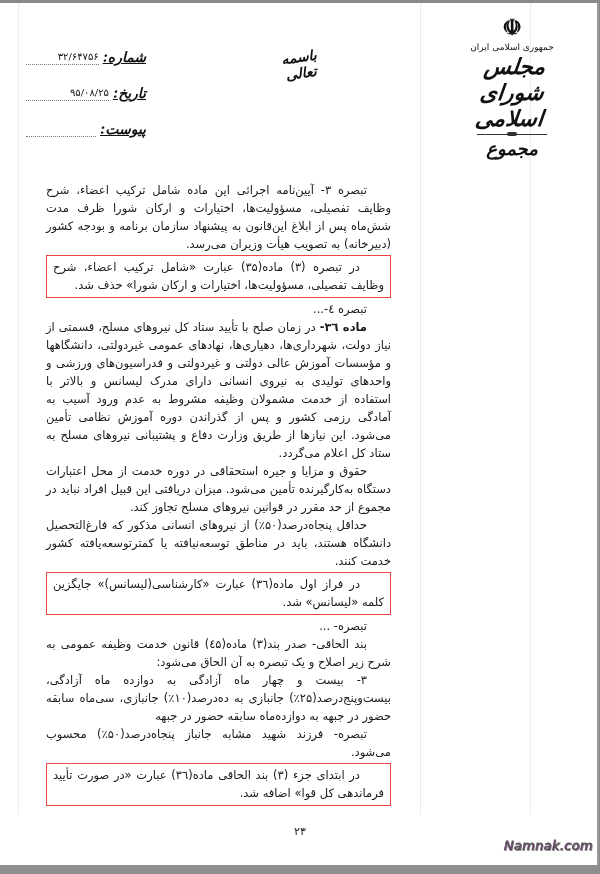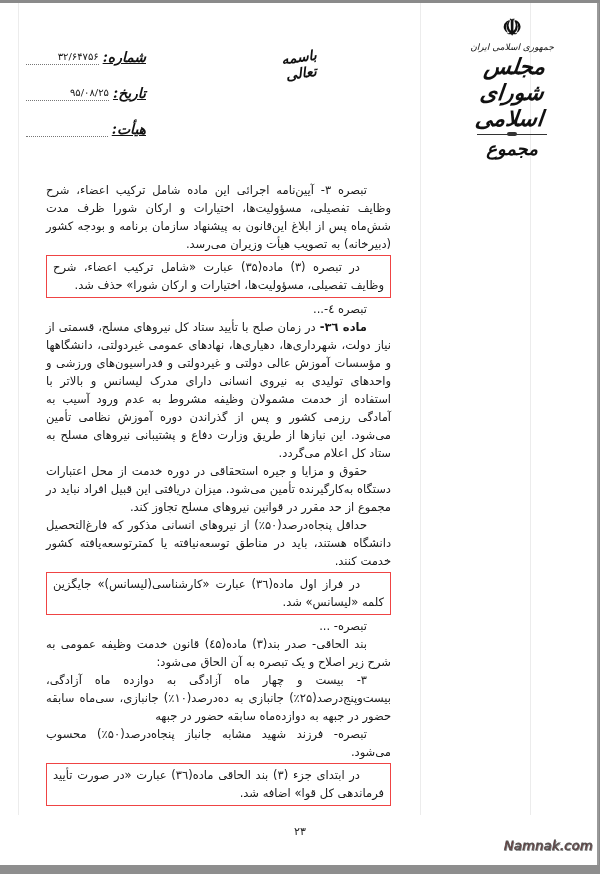--- a/index.html
+++ b/index.html
@@ -50,21 +50,20 @@
     }
     .emblem-icon {
       font-size: 22px;
       line-height: 24px;
       font-weight: bold;
       font-family: "DejaVu Serif", serif;
     }
     .emblem-small {
       font-size: 9px;
       line-height: 12px;
-      font-style: italic;
       margin-top: 2px;
     }
     .emblem-title {
       font-size: 22px;
       line-height: 26px;
       font-weight: bold;
       font-style: italic;
       transform: skewX(-6deg);
     }
     .emblem-rule {
@@ -165,21 +164,21 @@
       color: #222;
       font-family: "DejaVu Sans", sans-serif;
     }
     .watermark {
       position: absolute;
       right: 4px;
       bottom: 12px;
       font-family: "DejaVu Sans", sans-serif;
       font-size: 13px;
       font-style: italic;
-      color: #7f1d1d;
+      color: #a21caf;
       -webkit-text-stroke: 0.8px #555;
       text-shadow: 1px 1px 0 #999;
       letter-spacing: 0.3px;
     }
     .bg-watermark {
       position: absolute;
       left: 130px;
       top: 428px;
       font-family: "DejaVu Sans", sans-serif;
       font-size: 32px;
@@ -209,21 +208,21 @@
   <div class="meta-block">
     <div class="meta-row">
       <span class="meta-label">شماره:</span>
       <span class="meta-value">۳۲/۶۴۷۵۶</span>
     </div>
     <div class="meta-row">
       <span class="meta-label">تاریخ:</span>
       <span class="meta-value">۹۵/۰۸/۲۵</span>
     </div>
     <div class="meta-row">
-      <span class="meta-label">هیأت:</span>
+      <span class="meta-label">پیوست:</span>
       <span class="meta-value"></span>
     </div>
   </div>
 
   <div class="content-wide" style="top:178px">
     <p class="para">تبصره ۳- آیین‌نامه اجرائی این ماده شامل ترکیب اعضاء، شرح وظایف تفصیلی، مسؤولیت‌ها، اختیارات و ارکان شورا ظرف مدت شش‌ماه پس از ابلاغ این‌قانون به پیشنهاد سازمان برنامه و بودجه کشور (دبیرخانه) به تصویب هیأت وزیران می‌رسد.</p>
     <div class="note-box">
       <p class="para">در تبصره (۳) ماده(۳۵) عبارت «شامل ترکیب اعضاء، شرح وظایف تفصیلی، مسؤولیت‌ها، اختیارات و ارکان شورا» حذف شد.</p>
     </div>
     <p class="para">تبصره ٤-...</p>

